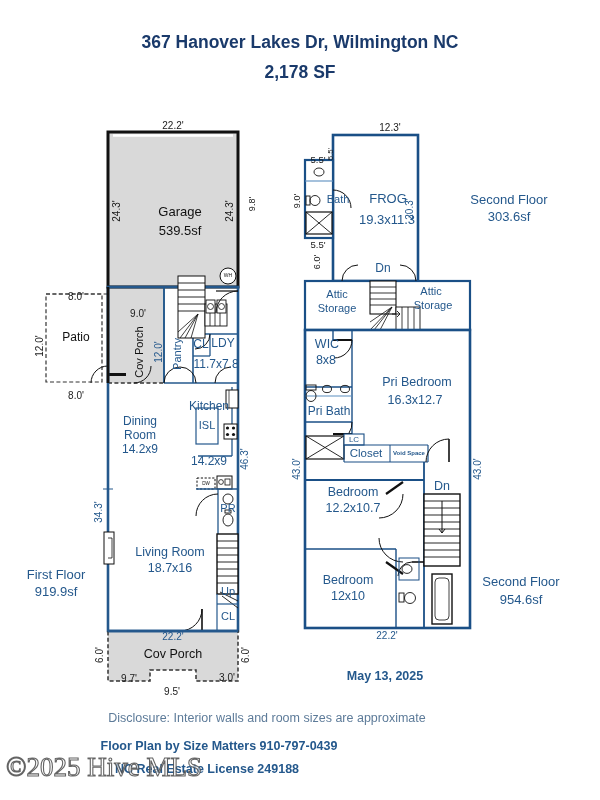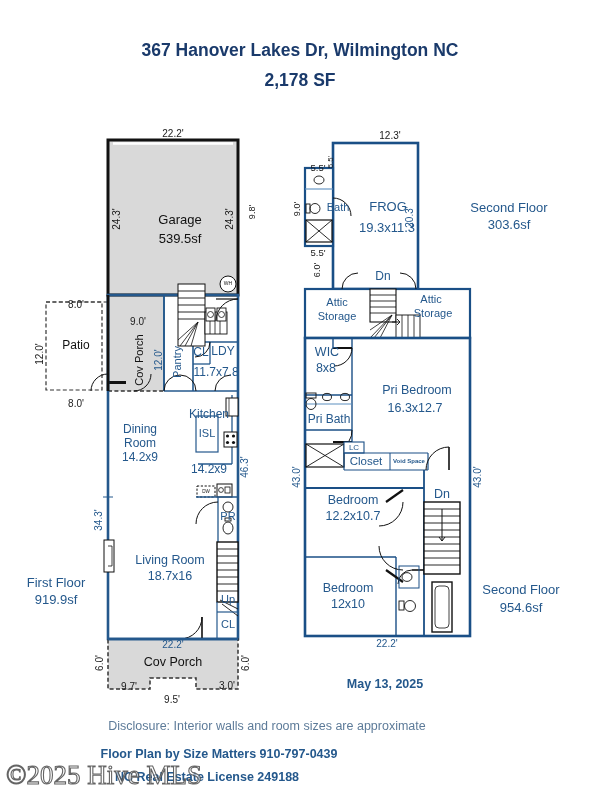--- a/index.html
+++ b/index.html
@@ -1,21 +1,21 @@
 <!DOCTYPE html>
 <html><head>
 <meta charset="utf-8">
 <style>
   html,body{margin:0;padding:0;}
   body{
     width:600px;height:800px;background:#ffffff;
     font-family:"Liberation Sans", sans-serif;
     position:relative;overflow:hidden;
   }
-  #stage{position:absolute;left:0;top:12px;width:600px;height:608px;}
+  #stage{position:absolute;left:0;top:4px;width:600px;height:608px;}
   svg{display:block;}
   .ttl{fill:#1a3a6b;font-weight:bold;font-family:"Liberation Sans",sans-serif;}
   .bluetxt{fill:#24588c;font-family:"Liberation Sans",sans-serif;}
   .blktxt{fill:#111111;font-family:"Liberation Sans",sans-serif;}
   .dimb{fill:#24588c;font-family:"Liberation Sans",sans-serif;}
   .dimk{fill:#1a1a1a;font-family:"Liberation Sans",sans-serif;}
   .foot{fill:#24588c;font-family:"Liberation Sans",sans-serif;}
   .footgrey{fill:#5d7b99;font-family:"Liberation Sans",sans-serif;}
   .wm{fill:none;stroke:#4a4a4a;stroke-width:1.1;font-family:"Liberation Serif",serif;opacity:.85;}
   .wmf{fill:#ffffff;font-family:"Liberation Serif",serif;opacity:.55;}

